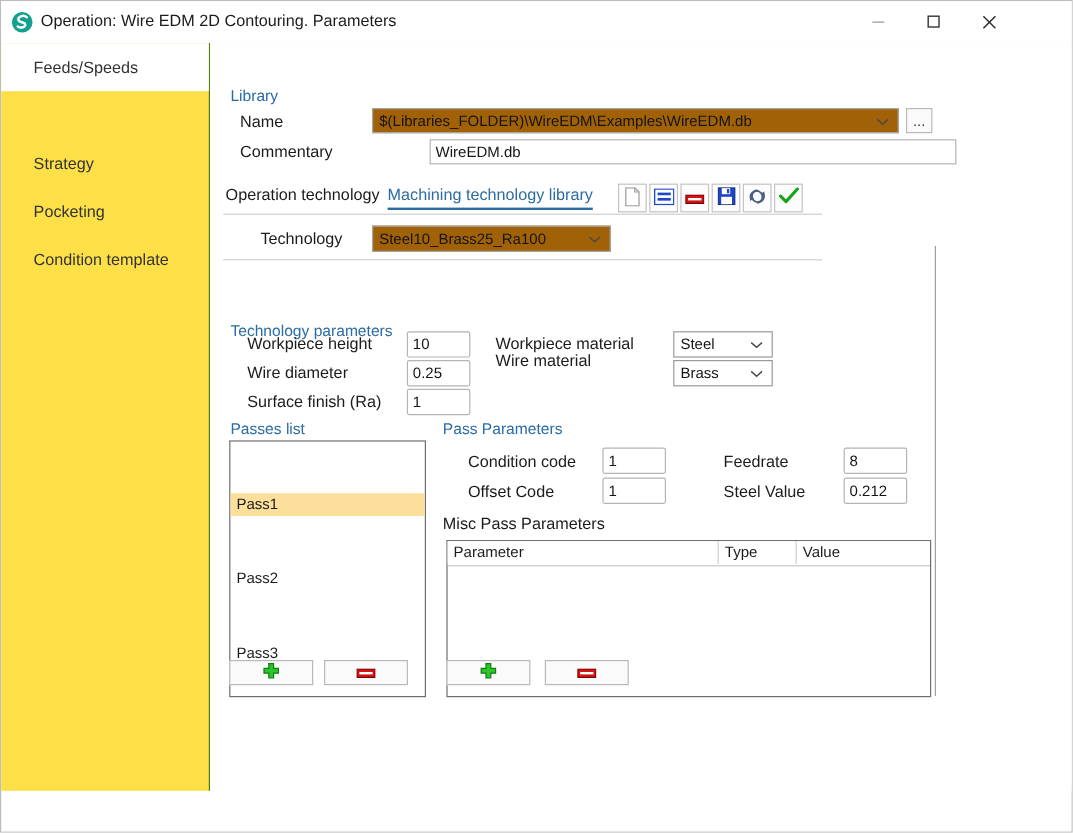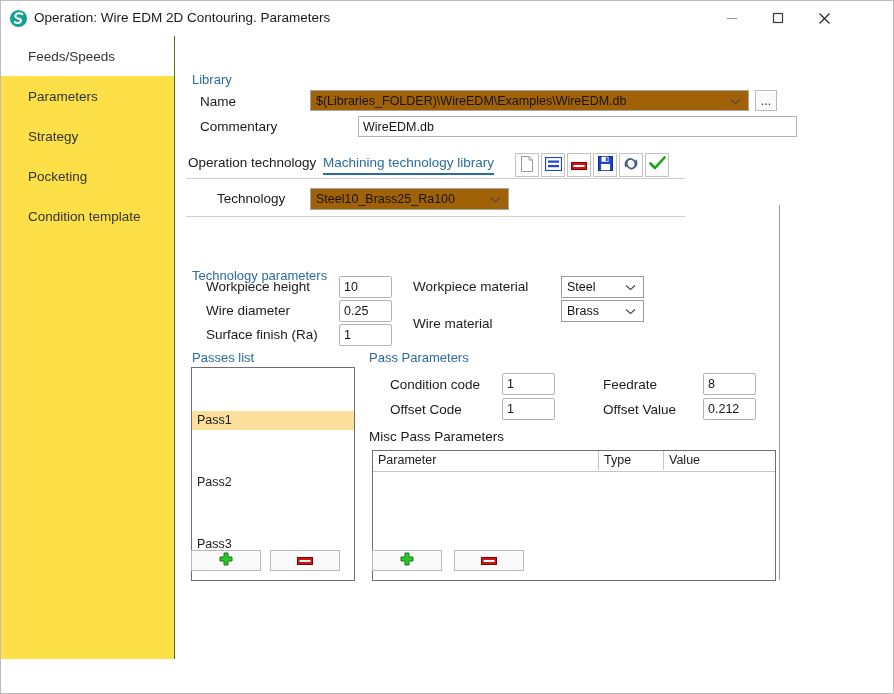--- a/index.html
+++ b/index.html
@@ -286,23 +286,20 @@
         <line x1="1.5" y1="1.5" x2="11.5" y2="11.5" stroke="#2b2b2b" stroke-width="1.2"></line>
         <line x1="11.5" y1="1.5" x2="1.5" y2="11.5" stroke="#2b2b2b" stroke-width="1.2"></line>
       </svg>
     </div>
   </div>
 
   <div class="sidebar">
     <div class="side-item active" style="top:0px;">
       <span>Feeds/Speeds</span>
     </div>
-    <div class="side-item" style="top:40px;">
-      <span>Parameters</span>
-    </div>
     <div class="side-item" style="top:80px;">
       <span>Strategy</span>
     </div>
     <div class="side-item" style="top:120px;">
       <span>Pocketing</span>
     </div>
     <div class="side-item" style="top:160px;">
       <span>Condition template</span>
     </div>
   </div>
@@ -408,21 +405,21 @@
     <div class="fld-label" style="left:238px; top:243px;">Workpiece material</div>
     <div class="combo" style="left:386px; top:240px; width:83px; height:22px;">
       <span class="ctext">Steel</span>
       <span class="chev">
         <svg width="11" height="7" viewBox="0 0 11 7">
             <polyline points="1,1.5 5.5,5.5 10,1.5" fill="none" stroke="#4a4a4a" stroke-width="1.2"></polyline>
           </svg>
       </span>
     </div>
 
-    <div class="fld-label" style="left:238px; top:280px;">Wire material</div>
+    <div class="fld-label" style="left:238px; top:257px;">Wire material</div>
     <div class="combo" style="left:386px; top:264px; width:83px; height:22px;">
       <span class="ctext">Brass</span>
       <span class="chev">
         <svg width="11" height="7" viewBox="0 0 11 7">
             <polyline points="1,1.5 5.5,5.5 10,1.5" fill="none" stroke="#4a4a4a" stroke-width="1.2"></polyline>
           </svg>
       </span>
     </div>
 
     <div class="vline" style="left:604px; top:169px; height:375px;"></div>
@@ -458,21 +455,21 @@
 
     <div class="fld-label" style="left:215px; top:341px;">Condition code</div>
     <input class="txt" style="left: 327px; top: 337px; width: 53px; height: 22px;" value="1">
 
     <div class="fld-label" style="left:215px; top:366px;">Offset Code</div>
     <input class="txt" style="left: 327px; top: 362px; width: 53px; height: 22px;" value="1">
 
     <div class="fld-label" style="left:428px; top:341px;">Feedrate</div>
     <input class="txt" style="left: 528px; top: 337px; width: 53px; height: 22px;" value="8">
 
-    <div class="fld-label" style="left:428px; top:366px;">Offset Value</div>
+    <div class="fld-label" style="left:428px; top:366px;">Steel Value</div>
     <input class="txt" style="left: 528px; top: 362px; width: 53px; height: 22px;" value="0.212">
 
     <div class="fld-label" style="left:194px; top:393px;">Misc Pass Parameters</div>
 
     <div class="table" style="left:197px; top:414px; width:404px; height:131px;">
       <div class="thead">
         <div class="th" style="width:226px;">Parameter</div>
         <div class="th" style="width:65px;">Type</div>
         <div class="th" style="width:111px; border-right:none;">Value</div>
       </div>

